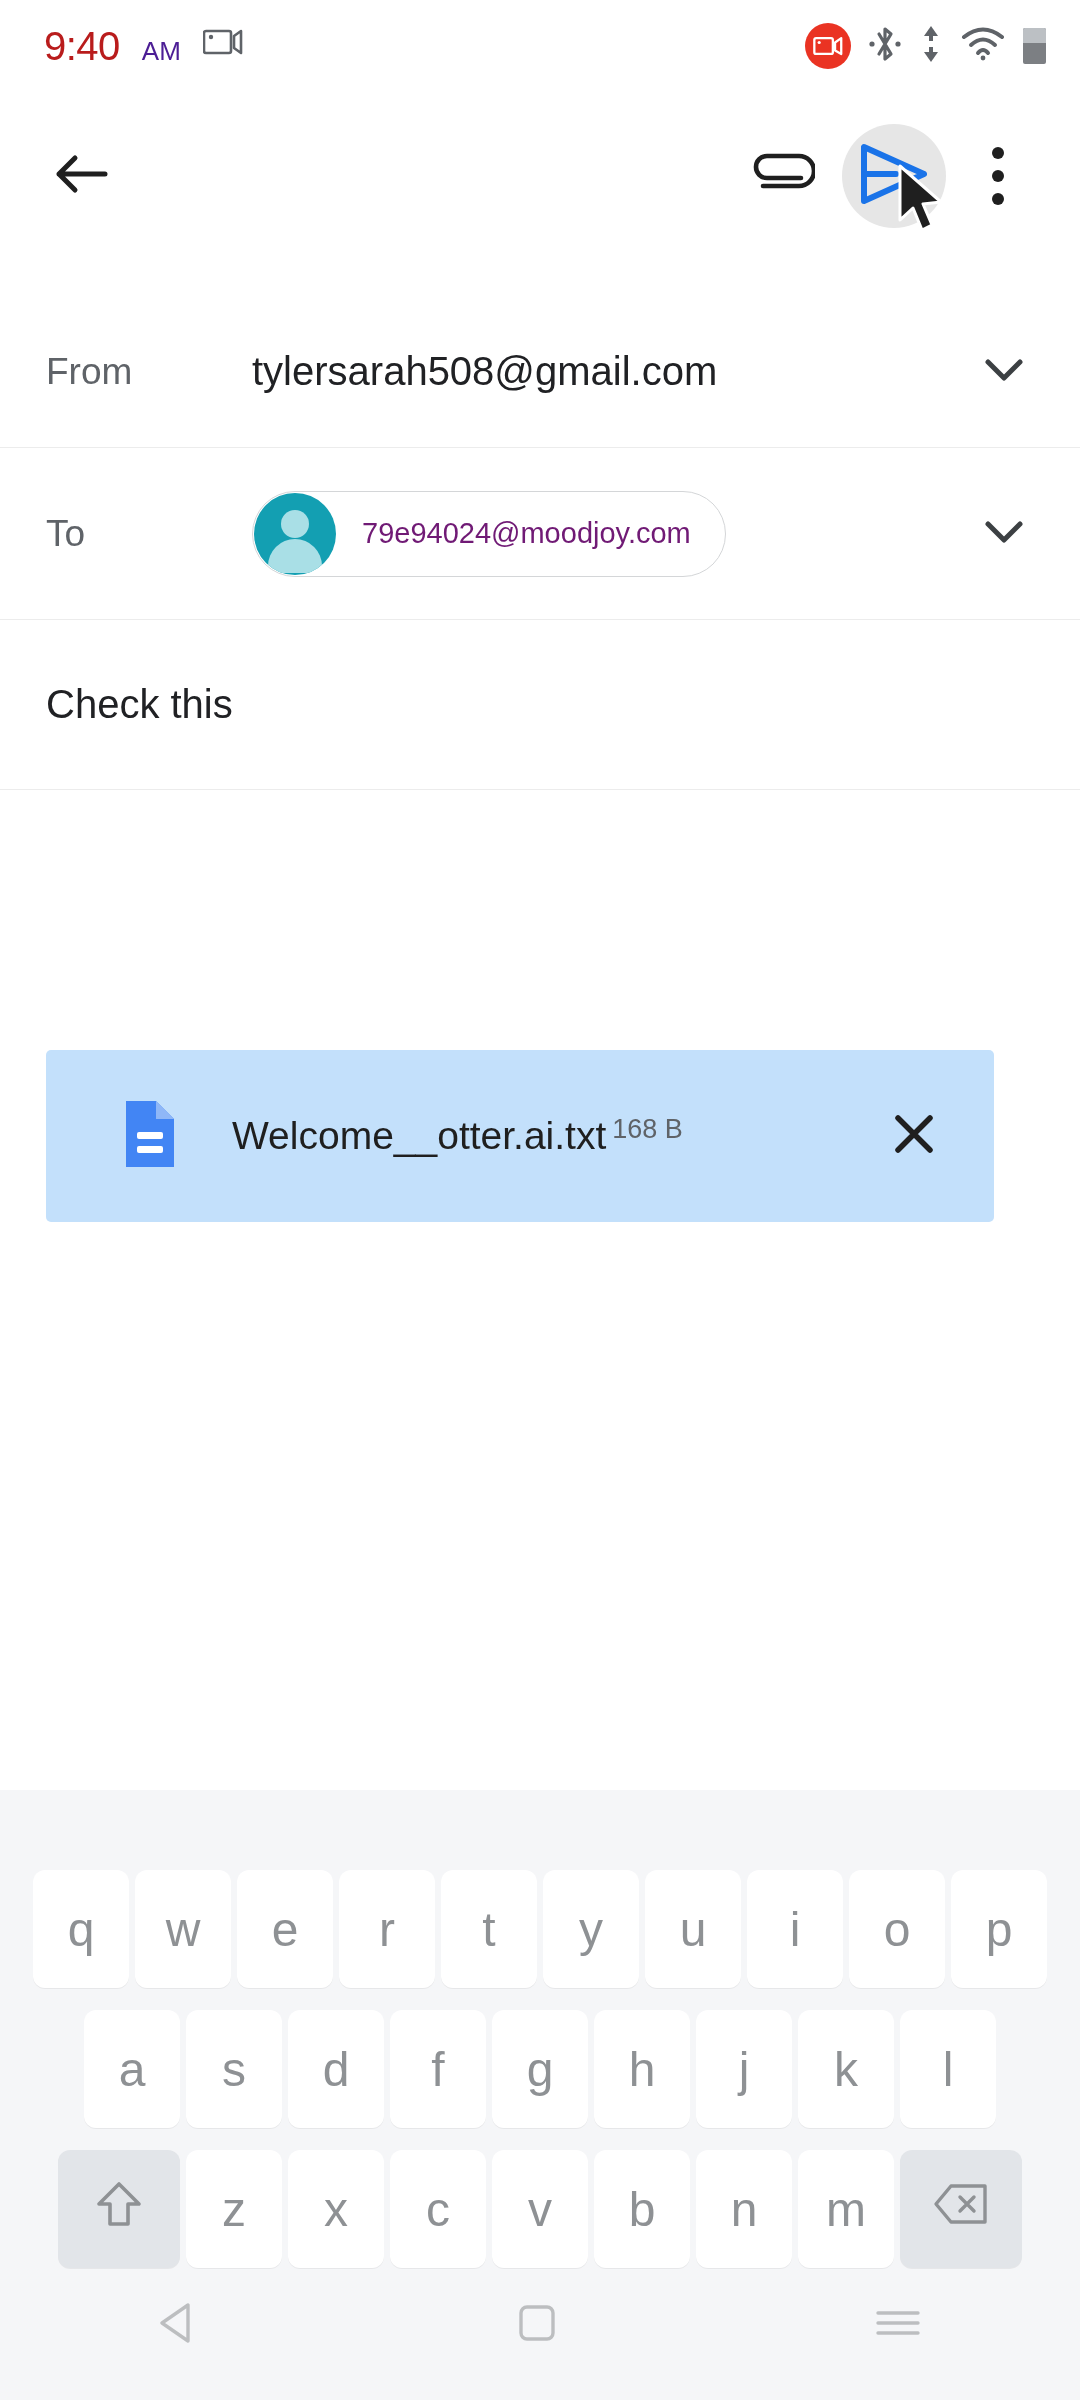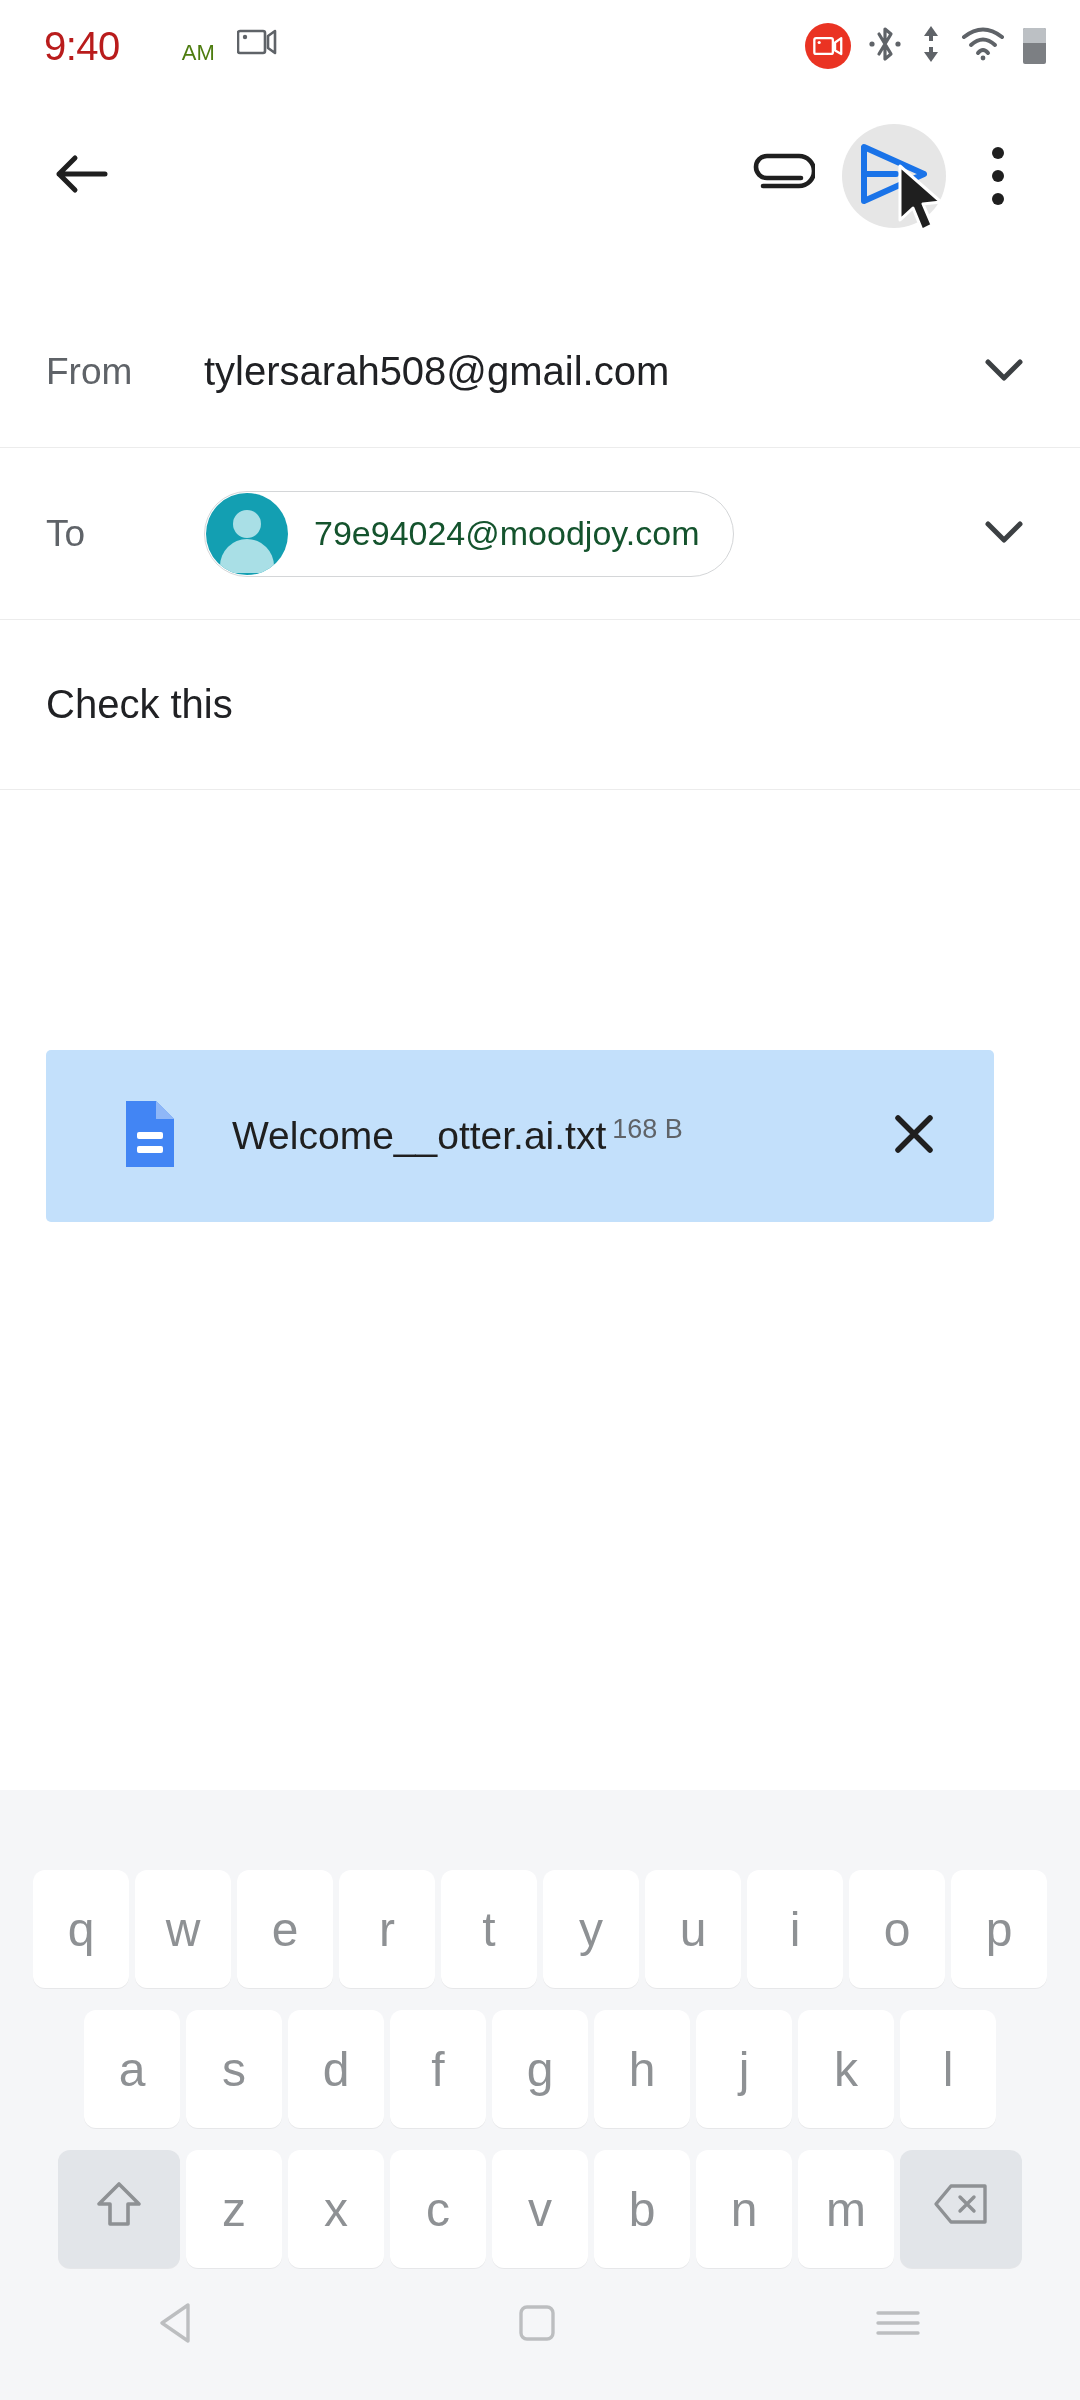--- a/index.html
+++ b/index.html
@@ -12,21 +12,21 @@
   #screen { position:relative; width:1080px; height:2400px; background:#fff; }
 
   
   .statusbar{
     position:absolute; top:0; left:0; width:1080px; height:92px;
     display:flex; align-items:center; justify-content:space-between;
     padding:0 34px 0 44px;
   }
   .sb-left{ display:flex; align-items:flex-end; gap:22px; }
   .sb-clock{ font-size:40px; color:#b91c1c; letter-spacing:-0.5px; line-height:1; font-weight:400;}
-  .sb-ampm{ font-size:22px; color:#4d7c0f; line-height:1; padding-bottom:2px;margin-left:40px; }
+  .sb-ampm{ font-size:26px; color:#4c1d95; line-height:1; padding-bottom:2px; }
   .sb-right{ display:flex; align-items:center; gap:18px; }
   .rec-badge{
     width:46px; height:46px; border-radius:50%;
     background:#ea3323; display:flex; align-items:center; justify-content:center;
   }
   .batt{
     width:23px; height:36px; background:#7c7f83; position:relative; border-radius:2px;
   }
   .batt::before{
     content:''; position:absolute; top:0; left:0; right:0; height:15px;
@@ -48,20 +48,21 @@
   .cursor-arrow{ position:absolute; left:54px; top:40px; pointer-events:none; }
   .dots{ display:flex; flex-direction:column; gap:11px; align-items:center; }
   .dot{ width:12px; height:12px; border-radius:50%; background:#1f1f1f; }
 
   
   .row{
     position:absolute; left:0; width:1080px;
     display:flex; align-items:center;
     border-bottom:1.5px solid #ececec;
     padding:0 46px;
+    gap:48px;
   }
   .row-from{ top:296px; height:152px; }
   .row-to{ top:448px; height:172px; }
   .row-label{
     font-size:37px; color:#5f6368; width:158px; flex:none;
   }
   .row-value{
     font-size:40px; color:#202124; flex:1;
   }
   .chev{ width:60px; flex:none; display:flex; justify-content:center; align-items:center;}
@@ -76,21 +77,21 @@
     margin-left:1px; flex:none; position:relative; overflow:hidden;
   }
   .chip-avatar .head{
     position:absolute; left:50%; top:17px; transform:translateX(-50%);
     width:28px; height:28px; border-radius:50%; background:#a9dfe6;
   }
   .chip-avatar .body{
     position:absolute; left:50%; bottom:2px; transform:translateX(-50%);
     width:54px; height:34px; border-radius:27px 27px 0 0; background:#a9dfe6;
   }
-  .chip-text{ font-size:34px; color:#14532d; margin-left:26px; }
+  .chip-text{ font-size:29px; color:#701a75; margin-left:26px; }
 
   
   .subject{
     position:absolute; top:620px; left:0; width:1080px; height:170px;
     display:flex; align-items:center; padding:0 46px;
     border-bottom:1.5px solid #ececec;
   }
   .subject-text{ font-size:40px; color:#202124; }
 
   

